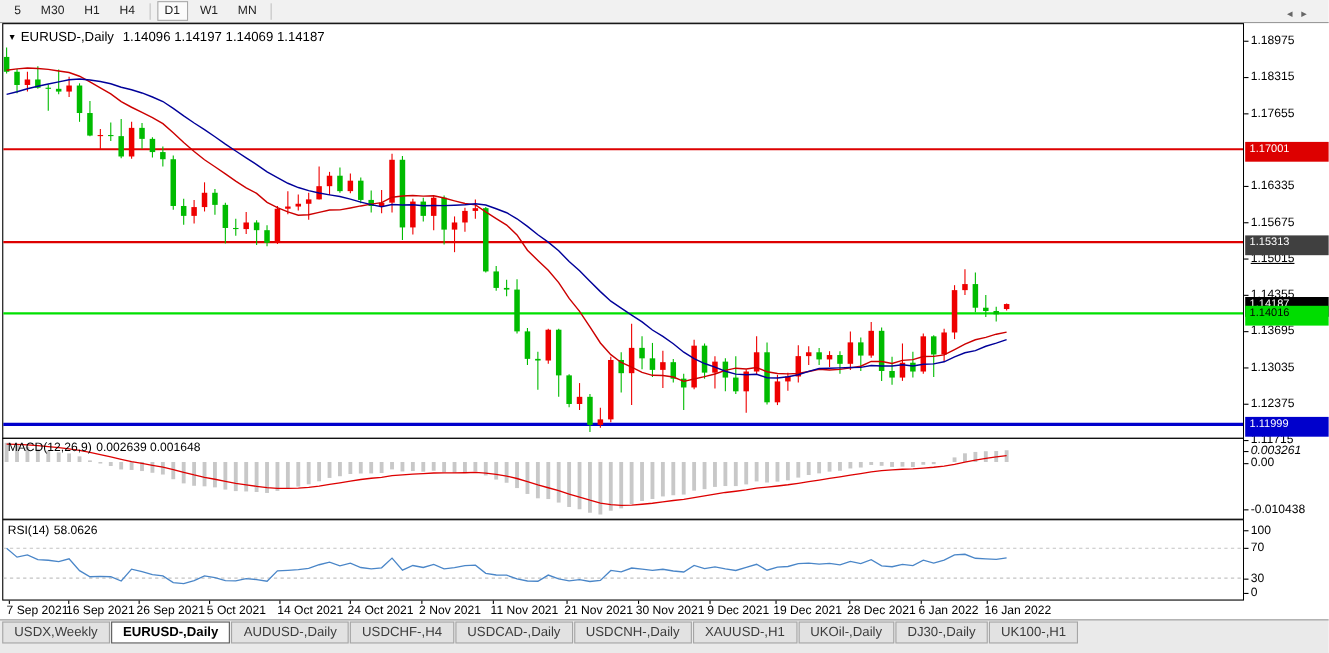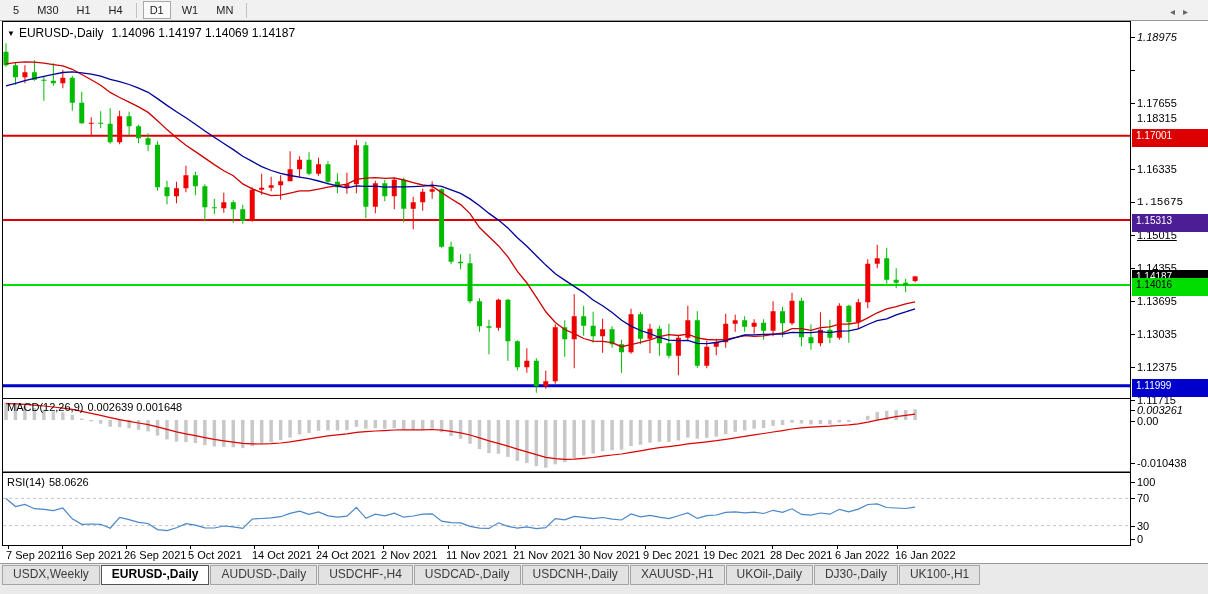--- a/index.html
+++ b/index.html
@@ -386,43 +386,43 @@
 
 <div id="macd-label" class="overlay">
   <span>MACD(12,26,9)</span><span>0.002639 0.001648</span>
 </div>
 <div id="rsi-label" class="overlay">
   <span>RSI(14)</span><span>58.0626</span>
 </div>
 
 <div id="axis-layer">
     <div class="ax-dash" style="top: 37px;"></div>
-    <div class="ax-lbl" style="top: 31px; font-style: italic;">1.18975</div>
+    <div class="ax-lbl" style="top: 31px;">1.18975</div>
     <div class="ax-dash" style="top: 70px;"></div>
-    <div class="ax-lbl" style="top: 64px; margin-top: 48px;">1.18315</div>
+    <div class="ax-lbl" style="top: 64px;">1.18315</div>
     <div class="ax-dash" style="top: 103px;"></div>
     <div class="ax-lbl" style="top: 97px;">1.17655</div>
     <div class="ax-dash" style="top: 169px;"></div>
     <div class="ax-lbl" style="top: 163px; text-align: center;">1.16335</div>
     <div class="ax-dash" style="top: 202px;"></div>
-    <div class="ax-lbl" style="top: 196px; font-family: Liberation Mono, monospace;">1.15675</div>
+    <div class="ax-lbl" style="top: 196px;">1.15675</div>
     <div class="ax-dash" style="top: 235px;"></div>
     <div class="ax-lbl" style="top: 229px; text-decoration: underline;">1.15015</div>
     <div class="ax-dash" style="top: 268px;"></div>
     <div class="ax-lbl" style="top: 262px;">1.14355</div>
     <div class="ax-dash" style="top: 301px;"></div>
     <div class="ax-lbl" style="top: 295px;">1.13695</div>
     <div class="ax-dash" style="top: 334px;"></div>
     <div class="ax-lbl" style="top: 328px;">1.13035</div>
     <div class="ax-dash" style="top: 367px;"></div>
     <div class="ax-lbl" style="top: 361px;">1.12375</div>
     <div class="ax-dash" style="top: 400px;"></div>
     <div class="ax-lbl" style="top: 394px;">1.11715</div>
     <div class="ax-badge" style="top: 129.2px; background: rgb(221, 0, 0); color: rgb(255, 255, 255);">1.17001</div>
-    <div class="ax-badge" style="top: 213.6px; background: #4c1d95; color: rgb(255, 255, 255);">1.15313</div>
+    <div class="ax-badge" style="top: 213.6px; background: #404040; color: rgb(255, 255, 255);">1.15313</div>
     <div class="ax-badge" style="top: 269.9px; background: rgb(0, 0, 0); color: rgb(255, 255, 255);">1.14187</div>
     <div class="ax-badge" style="top: 278.45px; background: rgb(0, 221, 0); color: rgb(0, 0, 0);">1.14016</div>
     <div class="ax-badge" style="top: 379.3px; background: rgb(0, 0, 204); color: rgb(255, 255, 255);">1.11999</div>
     <div class="ax-dash" style="top: 410px;"></div>
     <div class="ax-lbl" style="top: 404px; font-style: italic;">0.003261</div>
     <div class="ax-dash" style="top: 421px;"></div>
     <div class="ax-lbl" style="top: 415px;">0.00</div>
     <div class="ax-dash" style="top: 463px;"></div>
     <div class="ax-lbl" style="top: 457px;">-0.010438</div>
     <div class="ax-dash" style="top: 482px;"></div>

